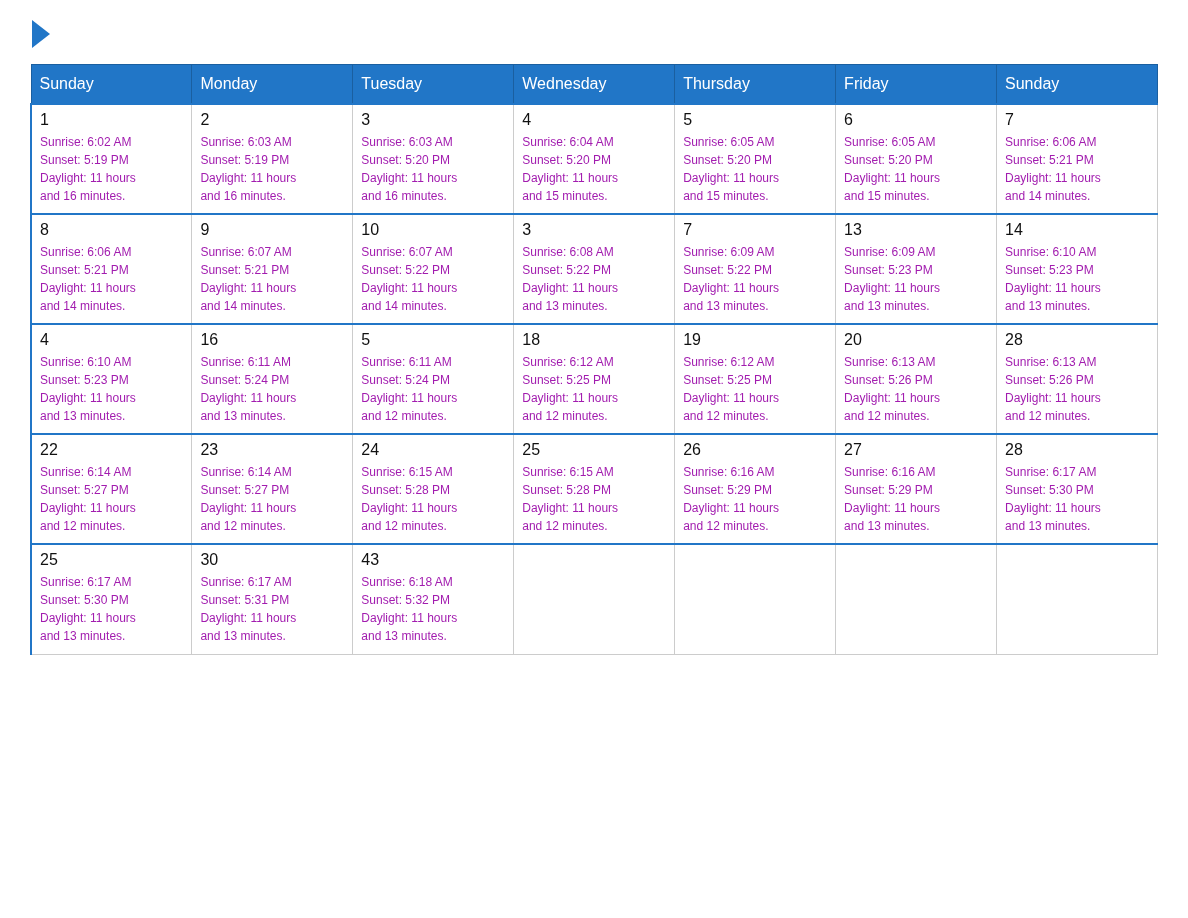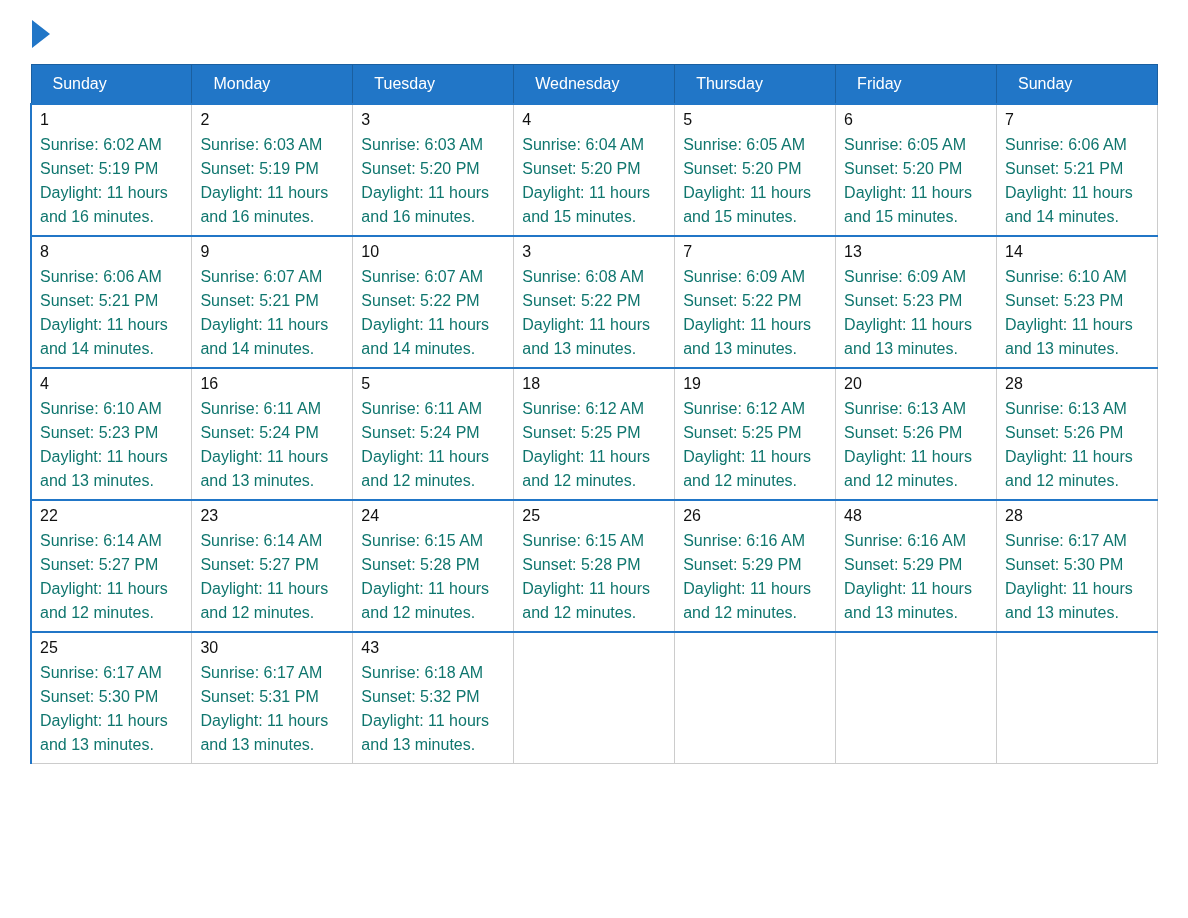--- a/index.html
+++ b/index.html
@@ -31,21 +31,21 @@
       margin-top: 4px;
     }
     .calendar-table {
       width: 100%;
       border-collapse: collapse;
       table-layout: fixed;
     }
     .calendar-table th {
       background-color: #2176c7;
       color: #fff;
-      padding: 10px 21px;
+      padding: 10px 8px;
       font-size: 16px;
       font-weight: normal;
       text-align: left;
       border: 1px solid #1a5fa0;
     }
     .calendar-table td {
       vertical-align: top;
       padding: 6px 8px;
       border: 1px solid #ccc;
       font-size: 12.5px;
@@ -60,22 +60,22 @@
       border-top: 2px solid #2176c7;
     }
     .day-number {
       font-size: 16px;
       font-weight: normal;
       color: #111;
       display: block;
       margin-bottom: 4px;
     }
     .day-info {
-      font-size: 16px;
-      color: #0f766e;
+      font-size: 12px;
+      color: #a21caf;
       line-height: 1.5;
     }
     .empty-cell {
       background: #fff;
     }
     .logo-wrap {
       display: flex;
       flex-direction: column;
       align-items: flex-start;
     }
@@ -370,21 +370,21 @@
         <td>
         <span class="day-number">26</span>
         <div class="day-info">
           Sunrise: 6:16 AM<br>
           Sunset: 5:29 PM<br>
           Daylight: 11 hours<br>
           and 12 minutes.
         </div>
       </td>
         <td>
-        <span class="day-number">48</span>
+        <span class="day-number">27</span>
         <div class="day-info">
           Sunrise: 6:16 AM<br>
           Sunset: 5:29 PM<br>
           Daylight: 11 hours<br>
           and 13 minutes.
         </div>
       </td>
         <td>
         <span class="day-number">28</span>
         <div class="day-info">

